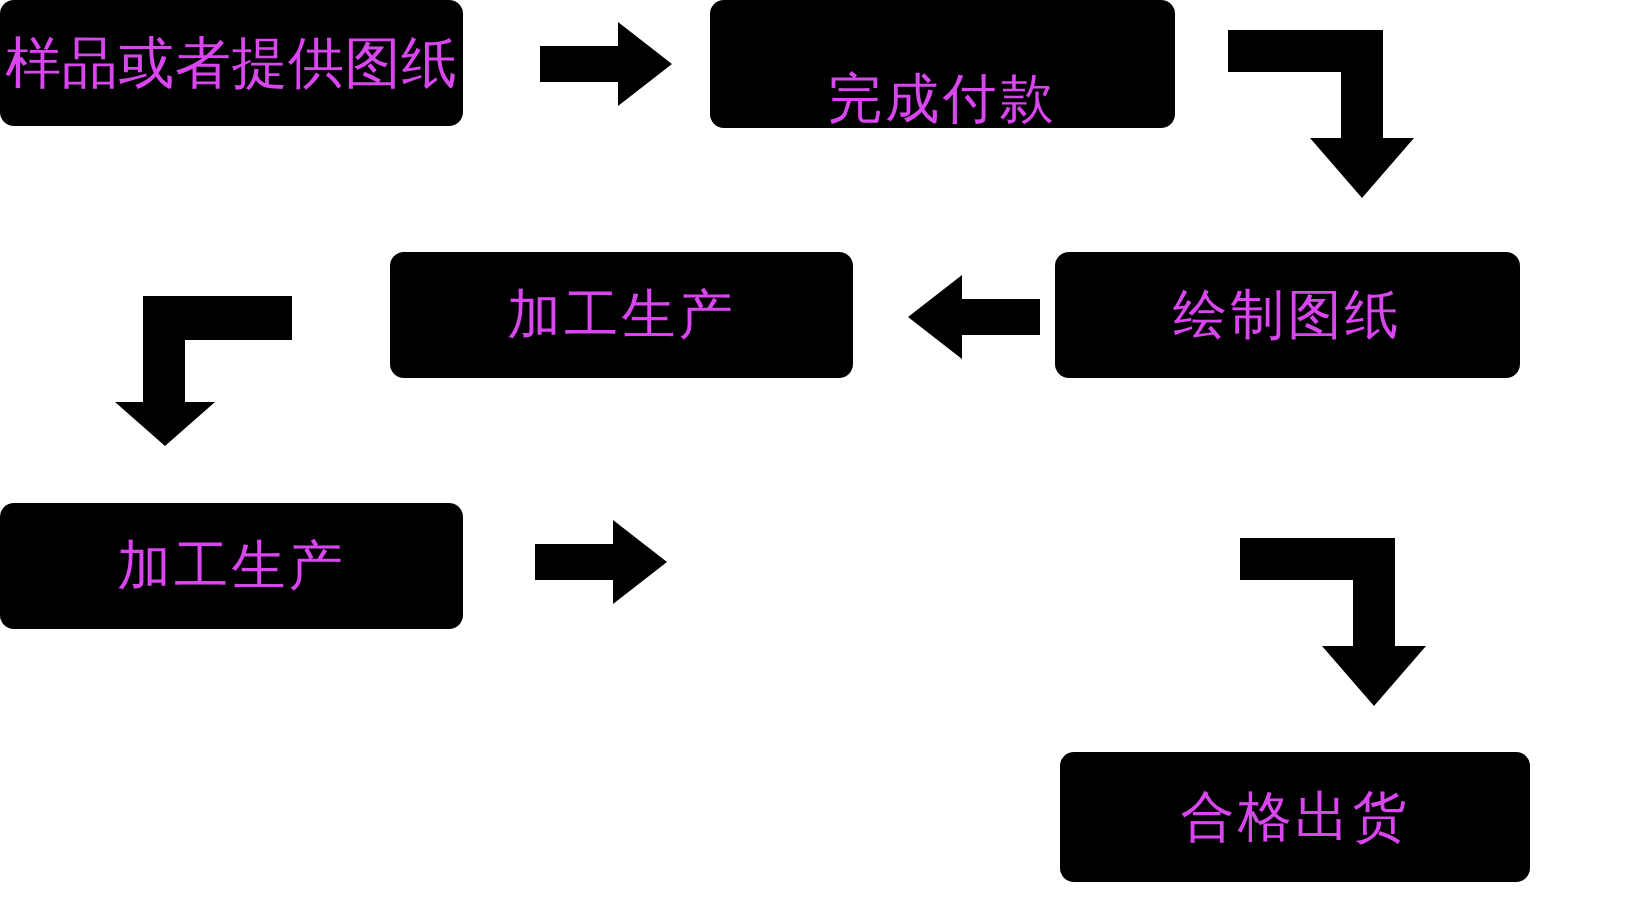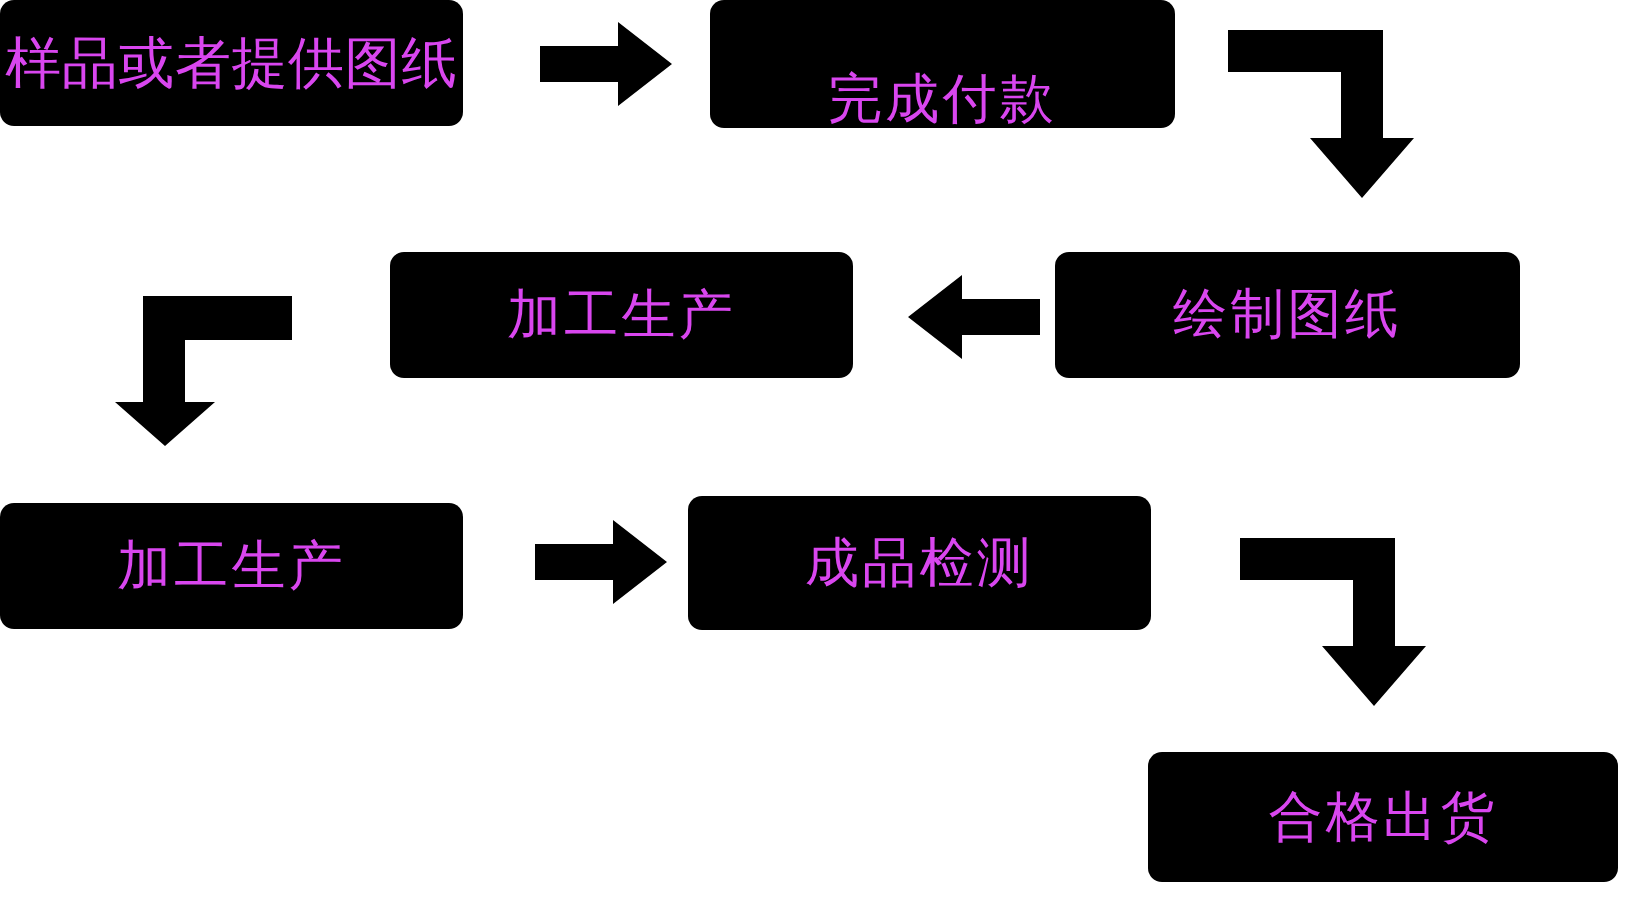--- a/index.html
+++ b/index.html
@@ -30,25 +30,25 @@
     line-height: 1.1;
     white-space: nowrap;
     user-select: none;
   }
   .node-label {
     display: block;
   }
   
   #node-sample   { left: 0px;    top: 0px;   width: 463px; height: 126px; font-size: 56px; letter-spacing: 0.01em; }
   #node-payment  { left: 710px;  top: 0px;   width: 465px; height: 128px; font-size: 54px; align-items: flex-end; }
-  #node-drawing  { left: 1055px; top: 252px; width: 465px; height: 126px; font-size: 54px; font-family: Liberation Serif, serif; }
+  #node-drawing  { left: 1055px; top: 252px; width: 465px; height: 126px; font-size: 54px; }
   #node-confirm  { left: 390px;  top: 252px; width: 463px; height: 126px; font-size: 54px; }
   #node-produce  { left: 0px;    top: 503px; width: 463px; height: 126px; font-size: 54px; }
   #node-inspect  { left: 688px;  top: 496px; width: 463px; height: 134px; font-size: 54px; }
-  #node-ship     { left: 1148px; top: 752px; width: 470px; height: 130px; font-size: 54px; }
+  #node-ship     { left: 1060px; top: 752px; width: 470px; height: 130px; font-size: 54px; }
 
   .connector {
     position: absolute;
     overflow: visible;
   }
   .connector svg { display: block; }
   .arrow-fill { fill: #000000; }
 </style>
 </head>
 <body>
@@ -98,23 +98,20 @@
   <div class="node" id="node-produce">
     <span class="node-label">加工生产</span>
   </div>
 
   <div class="connector" style="left:535px; top:520px; width:140px; height:84px;">
     <svg width="140" height="84" viewBox="0 0 140 84" aria-hidden="true">
       <path class="arrow-fill" d="M 0,24 L 78,24 L 78,0 L 132,42 L 78,84 L 78,60 L 0,60 Z"></path>
     </svg>
   </div>
 
-  <div class="node" id="node-inspect">
-    <span class="node-label">成品检测</span>
-  </div>
 
   <div class="connector" style="left:1240px; top:538px; width:200px; height:170px;">
     <svg width="200" height="170" viewBox="0 0 200 170" aria-hidden="true">
       <path class="arrow-fill" d="M 0,0 L 155,0 L 155,108 L 186,108 L 134,168 L 82,108 L 113,108 L 113,42 L 0,42 Z"></path>
     </svg>
   </div>
 
   <div class="node" id="node-ship">
     <span class="node-label">合格出货</span>
   </div>

